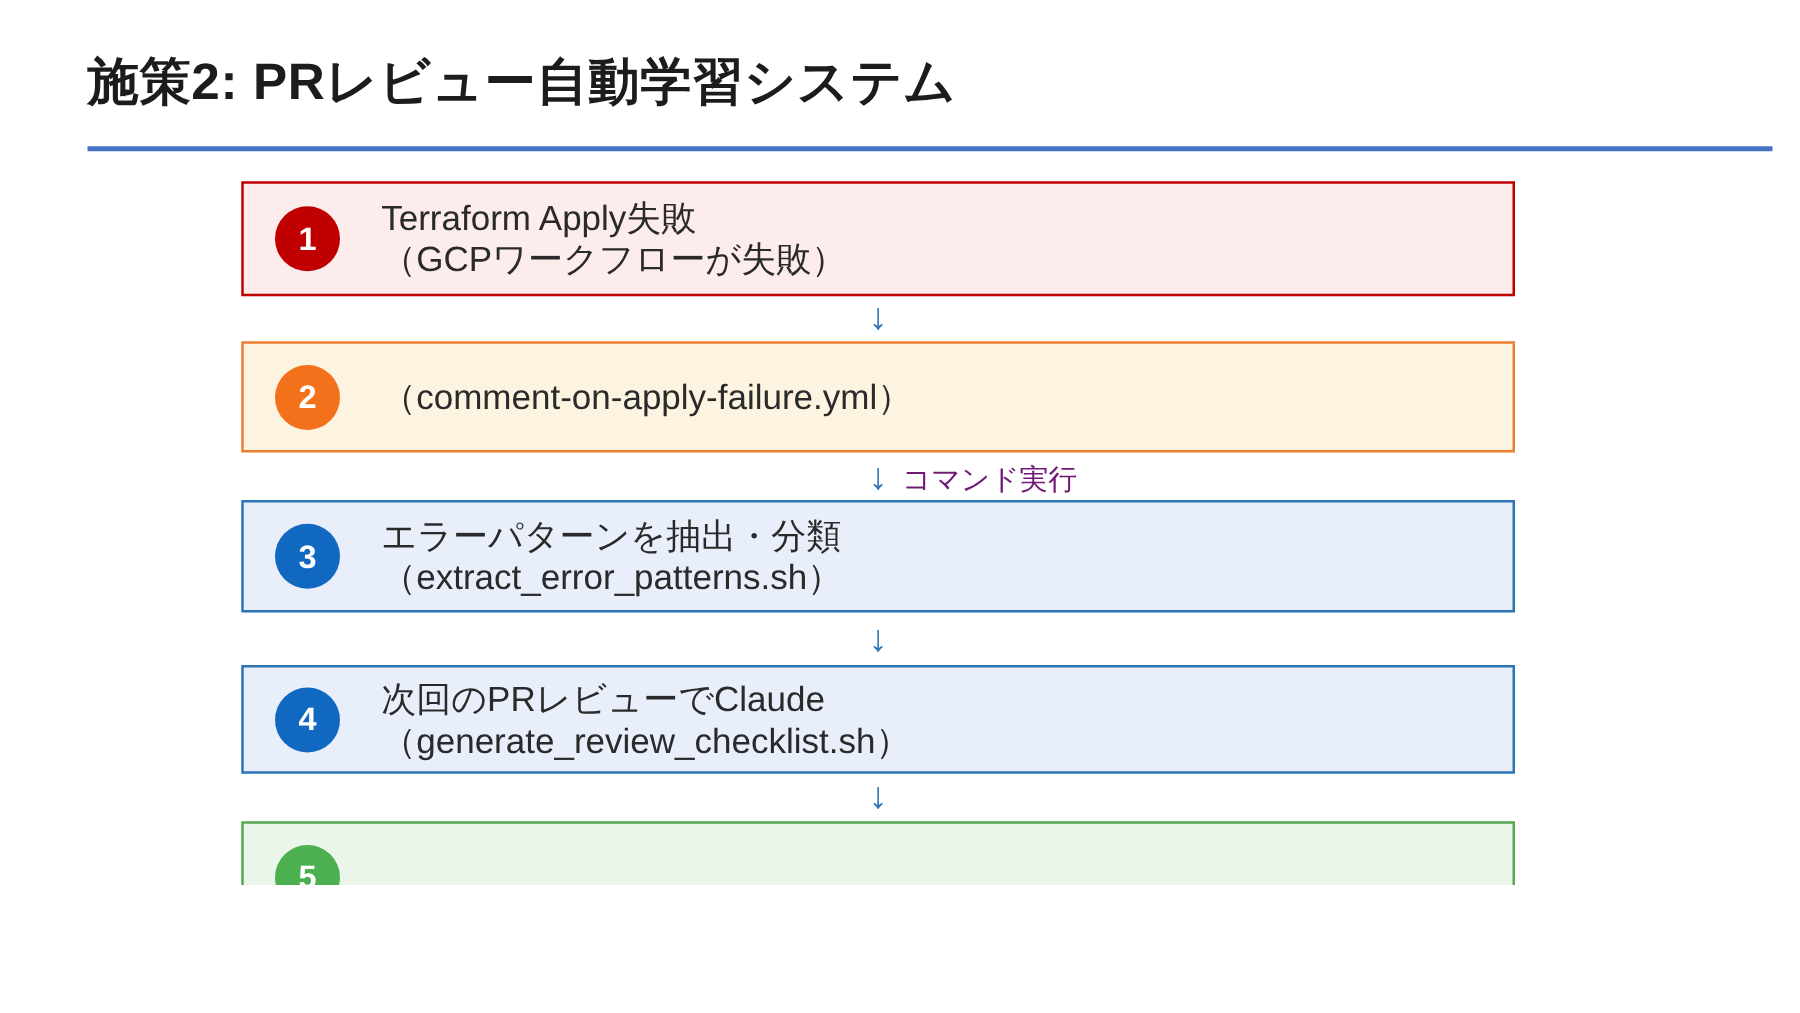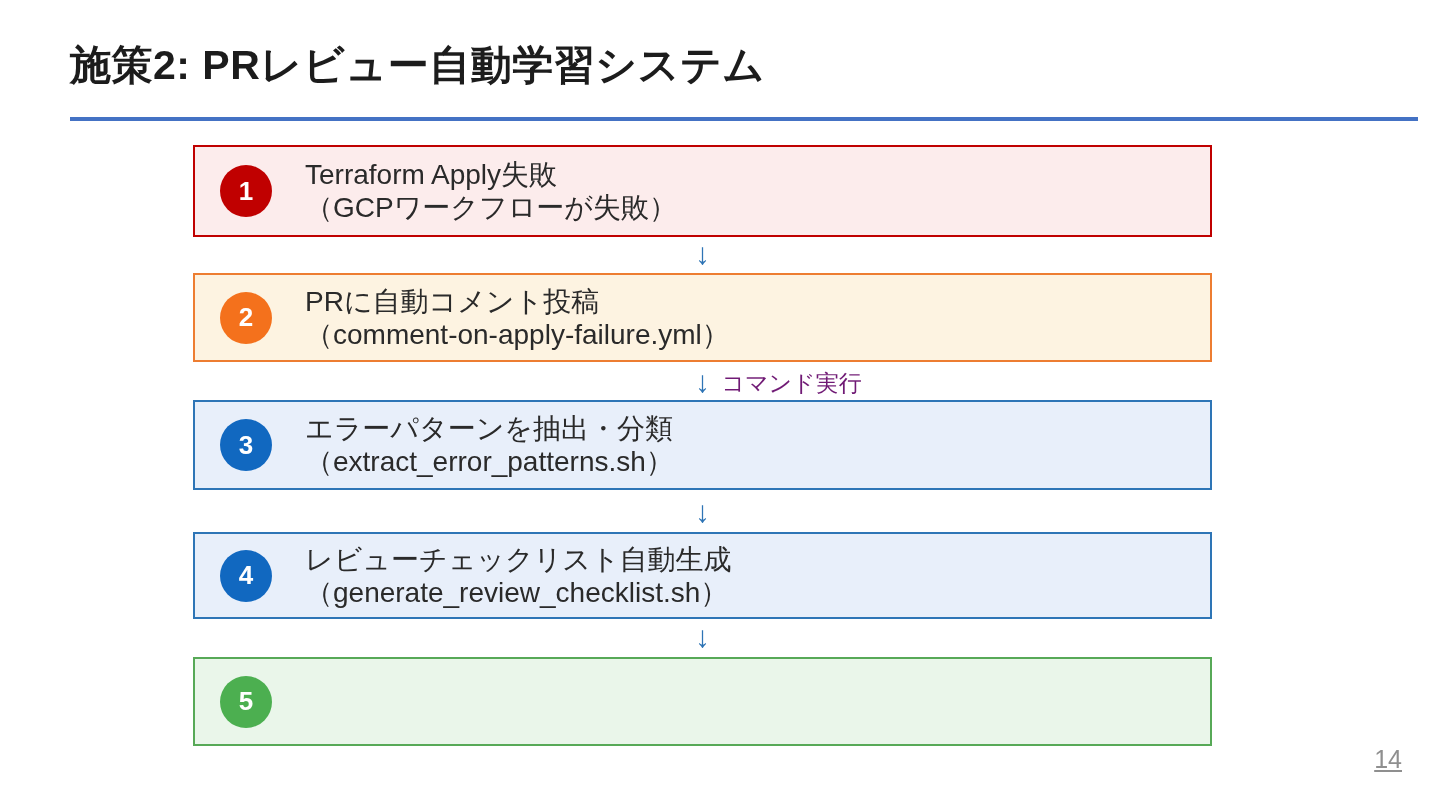--- a/index.html
+++ b/index.html
@@ -4,21 +4,21 @@
 <style>
   html, body {
     margin: 0;
     padding: 0;
     background: #ffffff;
     font-family: "Liberation Sans", sans-serif;
   }
   .slide {
     position: relative;
     width: 1440px;
-    height: 810px;
+    height: 708px;
     background: #ffffff;
     overflow: hidden;
   }
   .title {
     position: absolute;
     left: 70px;
     top: 38px;
     font-size: 41px;
     font-weight: 800;
     color: #1c1c1c;
@@ -131,21 +131,20 @@
 
   <div class="arrow-row arrow-row-1">
     <span class="arrow">↓</span>
   </div>
 
   <div class="step-box step-2">
     <div class="badge badge-2">
       <span>2</span>
     </div>
     <div class="step-text">
-      <div>PRに自動コメント投稿</div>
       <div>（comment-on-apply-failure.yml）</div>
     </div>
   </div>
 
   <div class="arrow-row arrow-row-2">
     <span class="arrow">↓</span>
     <span class="arrow-label">コマンド実行</span>
   </div>
 
   <div class="step-box step-3">
@@ -160,21 +159,21 @@
 
   <div class="arrow-row arrow-row-3">
     <span class="arrow">↓</span>
   </div>
 
   <div class="step-box step-4">
     <div class="badge badge-4">
       <span>4</span>
     </div>
     <div class="step-text">
-      <div>レビューチェックリスト自動生成</div>
+      <div>次回のPRレビューでClaude</div>
       <div>（generate_review_checklist.sh）</div>
     </div>
   </div>
 
   <div class="arrow-row arrow-row-4">
     <span class="arrow">↓</span>
   </div>
 
   <div class="step-box step-5">
     <div class="badge badge-5">

